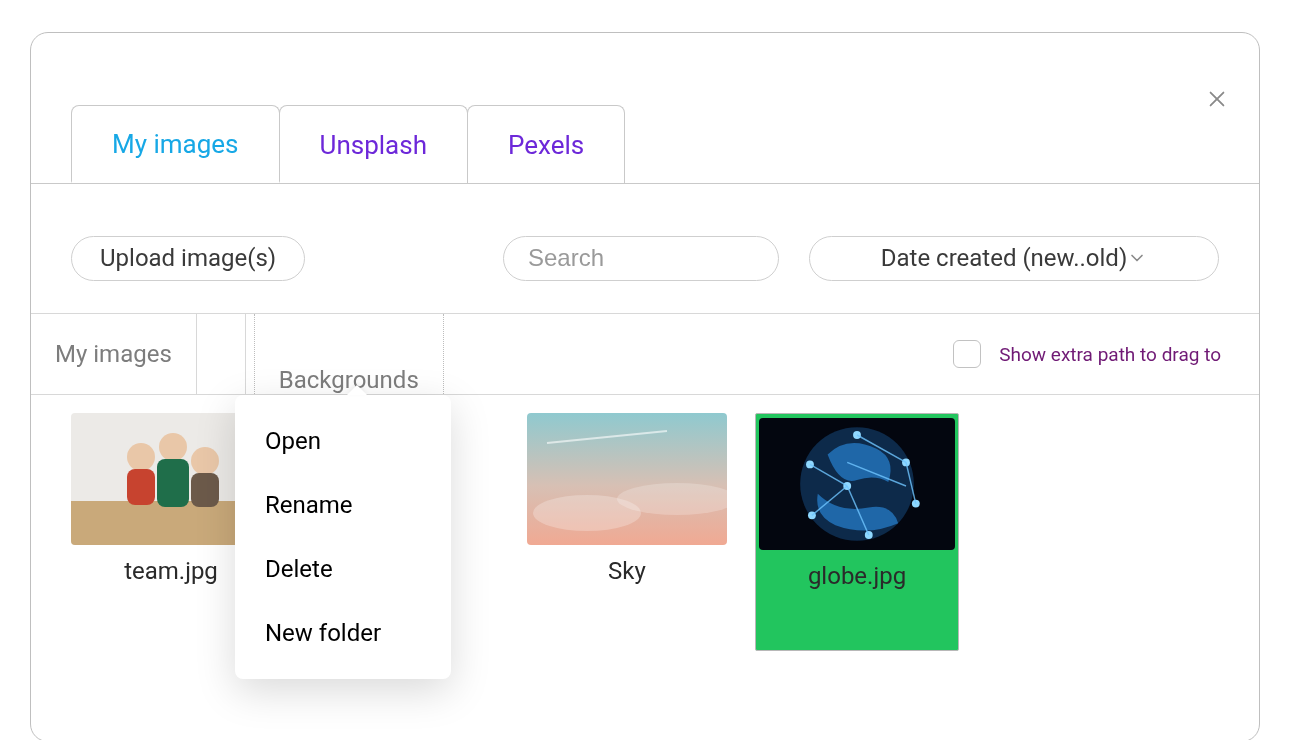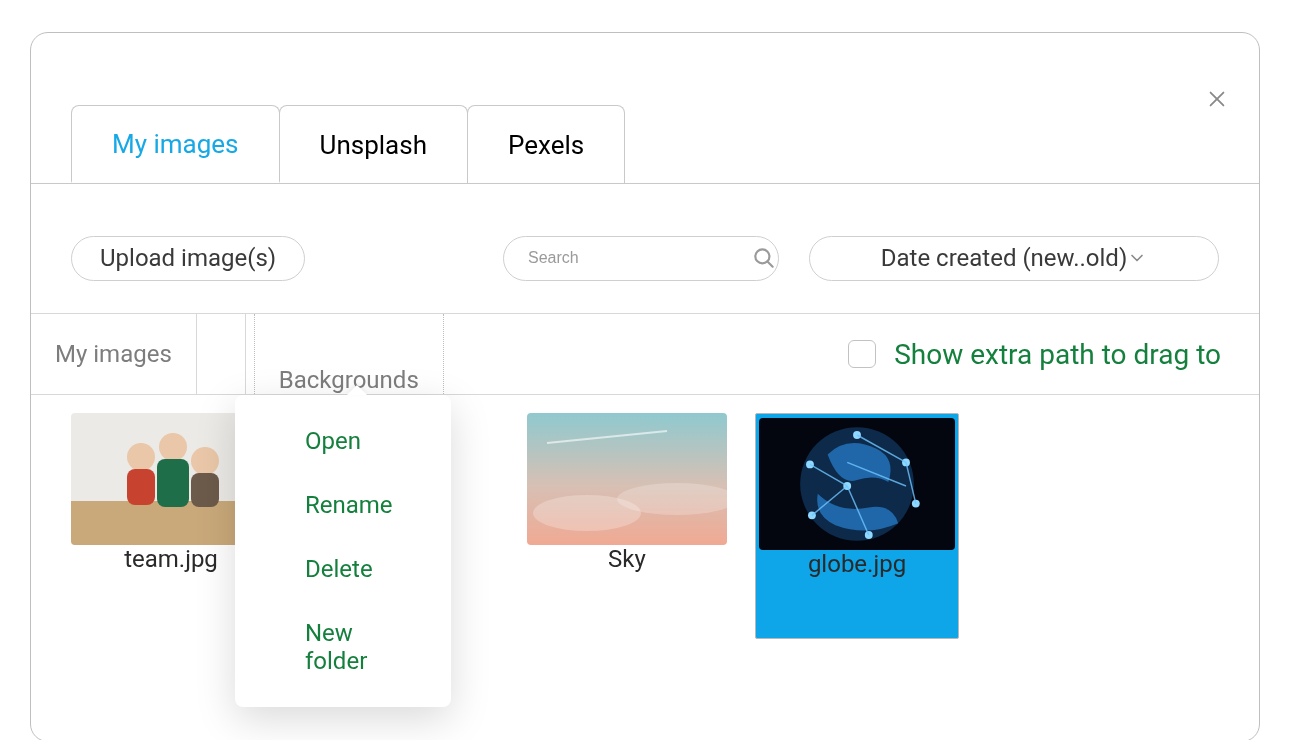--- a/index.html
+++ b/index.html
@@ -43,21 +43,21 @@
     left: 40px;
     top: 72px;
     display: flex;
     height: 78px;
   }
   .tab {
     padding: 0 40px;
     display: flex;
     align-items: center;
     font-size: 26px;
-    color: #000000;
+    color: #6d28d9;
     border: 1px solid #c9c9c9;
     border-bottom: none;
     border-top-left-radius: 8px;
     border-top-right-radius: 8px;
     background: #fff;
     cursor: pointer;
     position: relative;
     z-index: 2;
   }
   .tab.active {
@@ -102,21 +102,21 @@
   .spacer-flex { flex: 1; }
   .search-wrap {
     width: 276px;
     padding: 0 22px;
     gap: 14px;
     color: #8a8a8a;
   }
   .search-wrap input {
     border: none;
     outline: none;
-    font-size: 16px;
+    font-size: 24px;
     flex: 1;
     color: #701a75;
     background: transparent;
   }
   .search-wrap input::placeholder { color: #9a9a9a; }
   .search-icon { width: 26px; height: 26px; color: #9a9a9a; flex-shrink: 0; }
   .sort-wrap {
     width: 410px;
     padding: 0 26px;
     justify-content: center;
@@ -153,22 +153,22 @@
     border-right: 1px dotted #bdbdbd;
     margin-left: 8px;
     align-items: flex-end;
   }
   .bread-flex { flex: 1; border-right: none; }
   .show-extra {
     display: flex;
     align-items: center;
     gap: 18px;
     padding-right: 38px;
-    font-size: 28px;
-    color: #15803d;
+    font-size: 19px;
+    color: #701a75;
   }
   .checkbox {
     width: 28px; height: 28px;
     border: 1px solid #c2c2c2;
     border-radius: 6px;
     background: #fff;
     cursor: pointer;
   }
 
   
@@ -179,20 +179,21 @@
     padding: 0 40px 20px 40px;
     display: flex;
     gap: 28px;
     align-items: flex-start;
   }
   .card {
     width: 200px;
     display: flex;
     flex-direction: column;
     align-items: center;
+    gap: 12px;
     cursor: pointer;
   }
   .thumb {
     width: 200px;
     height: 132px;
     display: flex;
     align-items: center;
     justify-content: center;
     overflow: hidden;
   }
@@ -203,21 +204,21 @@
     font-size: 24px;
     color: #2a2a2a;
     text-align: center;
     white-space: nowrap;
   }
   .card.selected {
     border: 1px solid #b8b8b8;
     padding: 4px 4px 60px 4px;
     width: 204px;
     border-radius: 2px;
-    background: #0ea5e9;
+    background: #22c55e;
     justify-content: flex-end;
   }
   .card.selected .thumb { width: 196px; }
 
   
   .context-menu {
     position: absolute;
     left: 204px;
     top: 362px;
     width: 216px;
@@ -234,23 +235,22 @@
     left: 112px;
     width: 0; height: 0;
     border-left: 10px solid transparent;
     border-right: 10px solid transparent;
     border-bottom: 10px solid #fff;
     filter: drop-shadow(0 -2px 2px rgba(0,0,0,0.06));
   }
   .menu-item {
     padding: 18px 30px;
     font-size: 24px;
-    color: #15803d;
-    cursor: pointer;
-    margin-left: 40px;
+    color: #000000;
+    cursor: pointer;
   }
 </style>
 </head>
 <body>
 
 <div class="dialog">
 
   <div class="close-btn" aria-label="Close">
     <svg viewBox="0 0 24 24" fill="none" stroke="currentColor" stroke-width="2" stroke-linecap="round">
       <line x1="5" y1="5" x2="19" y2="19"></line>

